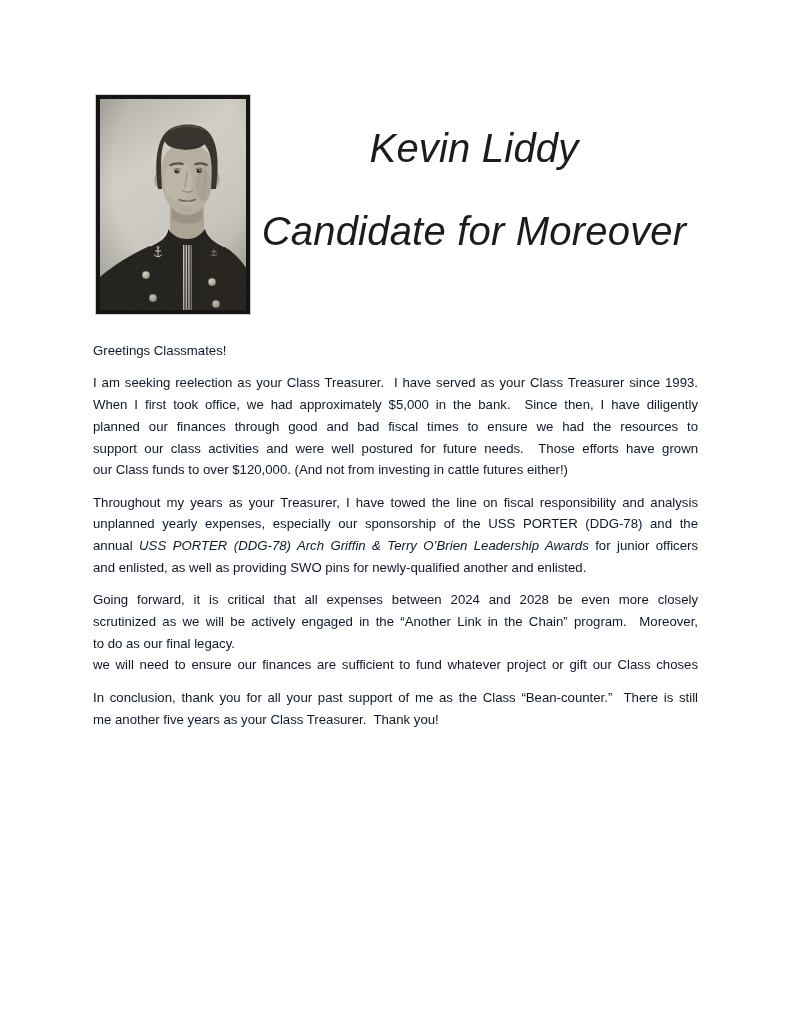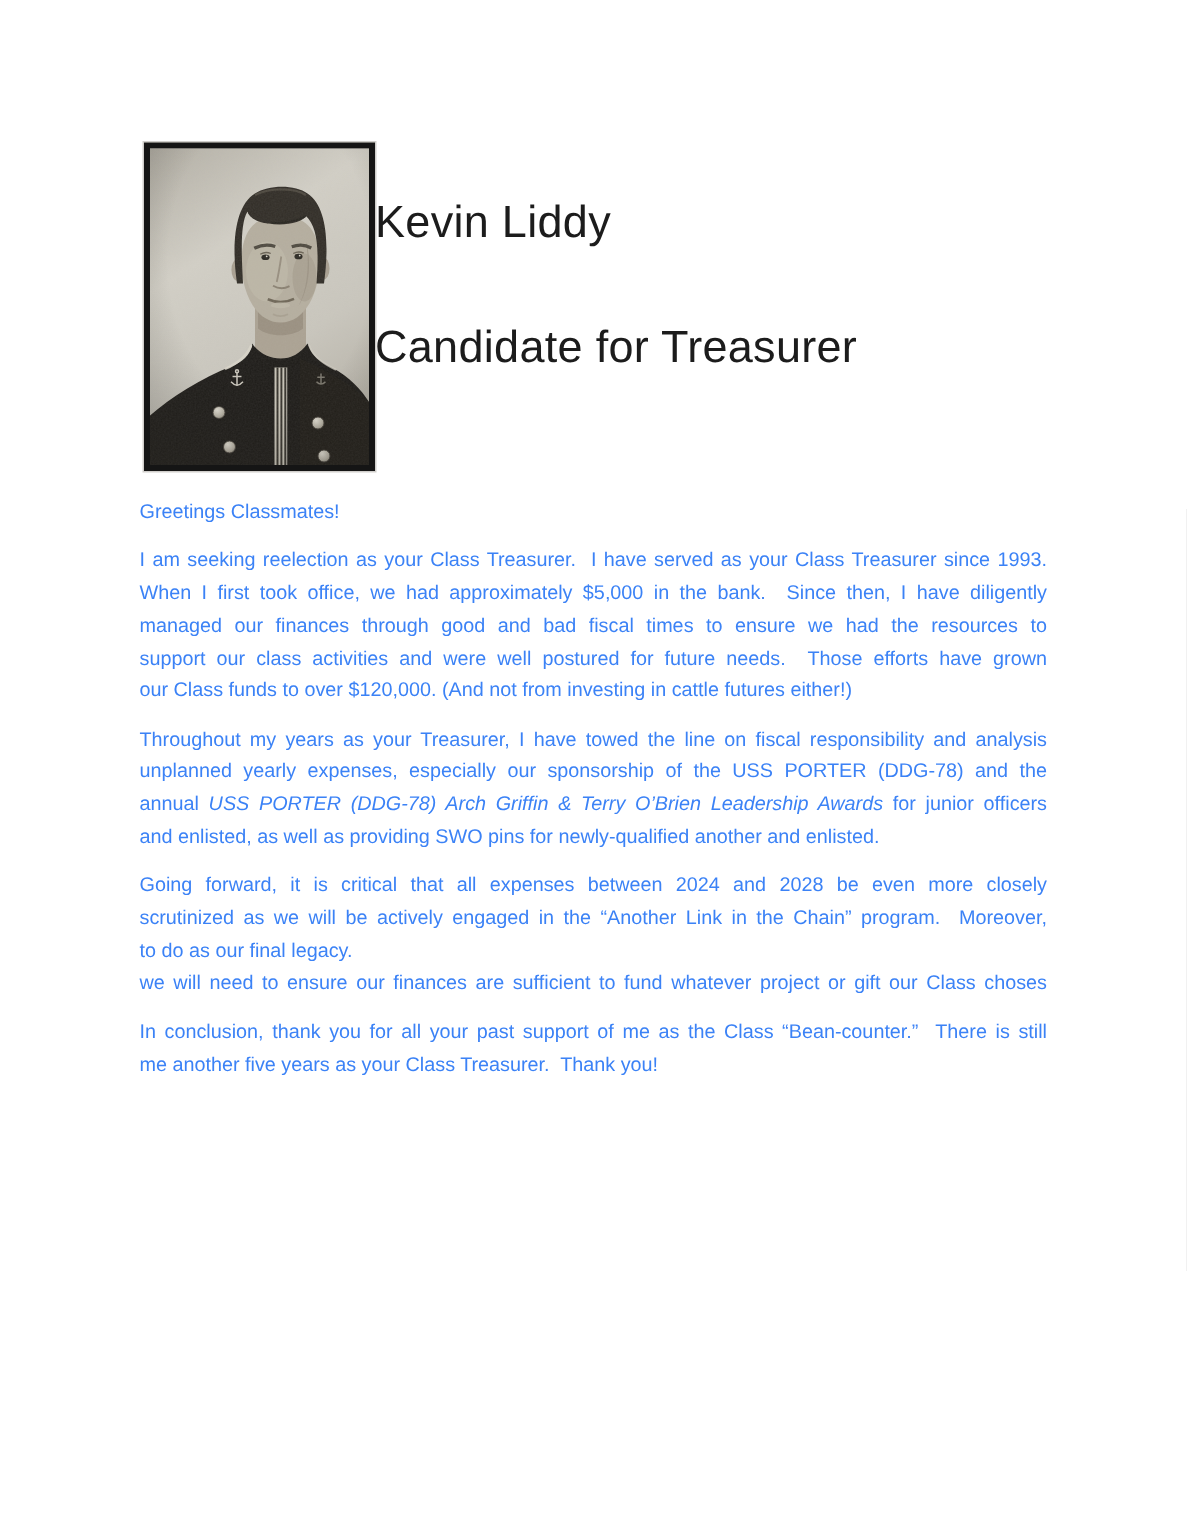--- a/index.html
+++ b/index.html
@@ -22,33 +22,35 @@
     flex:0 0 auto;
     margin-left:3px;
     width:146px; height:211px;
     border:4px solid #151515;
     outline:1px solid rgba(120,115,105,0.35);
     background:#c8c5bc;
   }
   .photo-frame svg { display:block; }
   .titles {
     flex:1;
+    text-align:center;
     padding-top:33px;
-    font-size:30px;
+    font-size:40px;
     line-height:41.5px;
     color:#1c1c1c;
     letter-spacing:0.2px;
+    font-style:italic;
   }
   .title-line { height:41.5px; white-space:nowrap; }
   .title-spacer { height:41.5px; }
   .body-text {
-    margin-top:16px;
+    margin-top:26px;
     font-size:13.2px;
     line-height:21.68px;
-    color:#3b82f6;
+    color:#0f172a;
   }
   .para { margin:0 0 10.8px 0; }
   .para:last-child { margin-bottom:0; }
   .line { min-height:21.68px; }
   .line.j { text-align:justify; text-align-last:justify; }
   .line.n { text-align:left; }
   .line i { font-style:italic; }
 </style>
 </head>
 <body>
@@ -154,32 +156,32 @@
           <path d="M82,110.5 q5,2.5 10,0" stroke="#a29a8a" stroke-width="1" fill="none" opacity="0.7"></path>
 
           <rect x="0" y="0" width="146" height="211" filter="url(#grain)" opacity="0.55"></rect>
           <rect x="0" y="0" width="146" height="211" fill="url(#vign)"></rect>
         </svg>
       </div>
 
       <div class="titles" style="color: rgb(28, 28, 28);">
         <div class="title-line">Kevin Liddy</div>
         <div class="title-spacer"></div>
-        <div class="title-line">Candidate for Treasurer</div>
+        <div class="title-line">Candidate for Moreover</div>
       </div>
     </div>
 
     <div class="body-text">
         <div class="para">
           <div class="line n"><span>Greetings Classmates!</span></div>
         </div>
         <div class="para">
           <div class="line j"><span>I am seeking reelection as your Class Treasurer.&nbsp; I have served as your Class Treasurer since 1993.</span></div>
           <div class="line j"><span>When I first took office, we had approximately $5,000 in the bank.&nbsp; Since then, I have diligently</span></div>
-          <div class="line j"><span>managed our finances through good and bad fiscal times to ensure we had the resources to</span></div>
+          <div class="line j"><span>planned our finances through good and bad fiscal times to ensure we had the resources to</span></div>
           <div class="line j"><span>support our class activities and were well postured for future needs.&nbsp; Those efforts have grown</span></div>
           <div class="line n"><span>our Class funds to over $120,000. (And not from investing in cattle futures either!)</span></div>
         </div>
         <div class="para">
           <div class="line j"><span>Throughout my years as your Treasurer, I have towed the line on fiscal responsibility and analysis</span></div>
           <div class="line j"><span>unplanned yearly expenses, especially our sponsorship of the USS PORTER (DDG-78) and the</span></div>
           <div class="line j"><span>annual </span><i>USS PORTER (DDG-78) Arch Griffin &amp; Terry O’Brien Leadership Awards</i><span> for junior officers</span></div>
           <div class="line n"><span>and enlisted, as well as providing SWO pins for newly-qualified another and enlisted.</span></div>
         </div>
         <div class="para">

